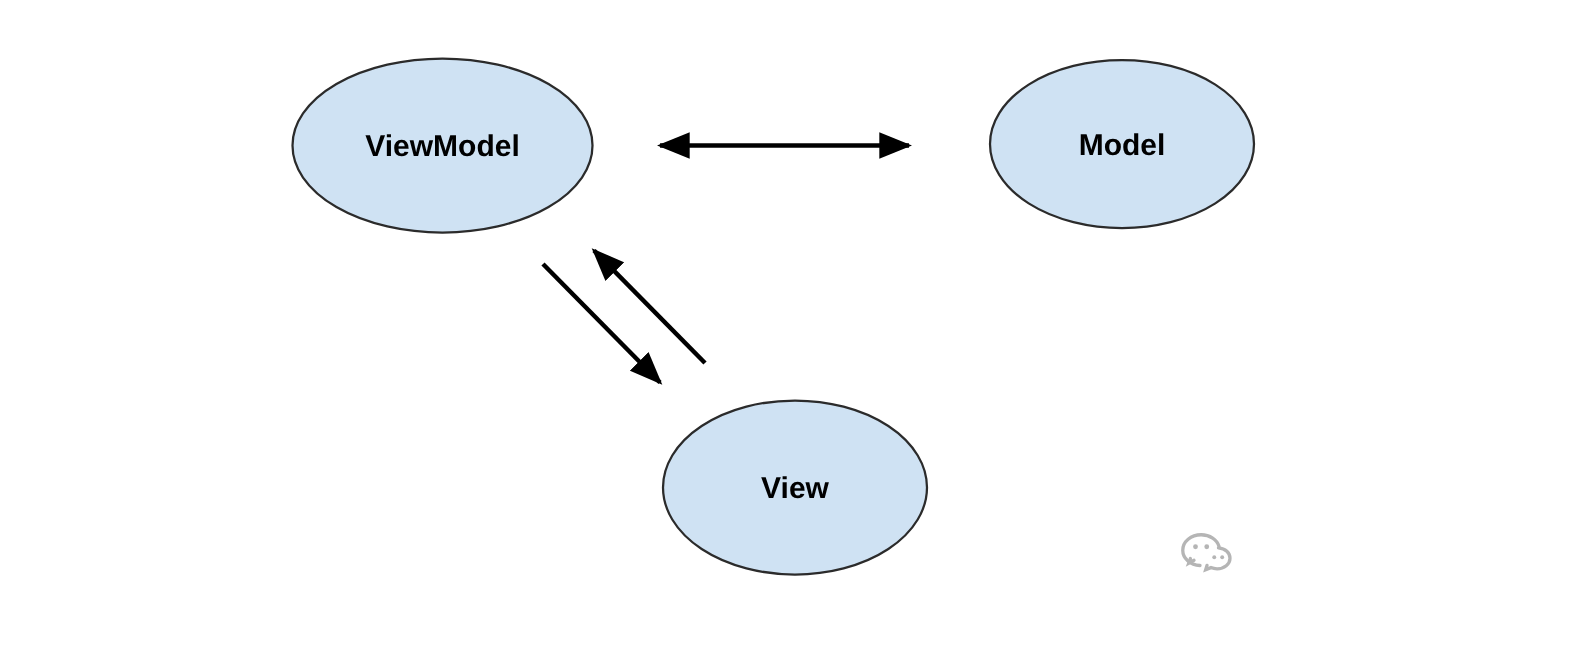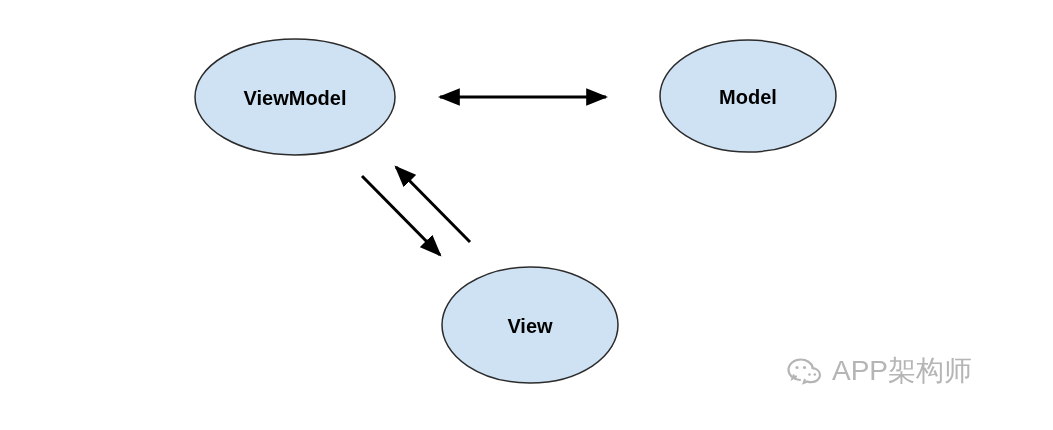--- a/index.html
+++ b/index.html
@@ -96,16 +96,15 @@
           <path d="M10,21.5 L6.5,23.5 L7.6,20.3"></path>
         </g>
         <g fill="#b5b5b5">
           <circle cx="11" cy="12.5" r="1.6"></circle>
           <circle cx="18.5" cy="12.5" r="1.6"></circle>
           <circle cx="23.5" cy="19.5" r="1.3"></circle>
           <circle cx="28.8" cy="19.5" r="1.3"></circle>
         </g>
       </svg>
     </span>
-    <span class="watermark-text">APP架构师</span>
   </div>
 
 </div>
 
 </body></html>

